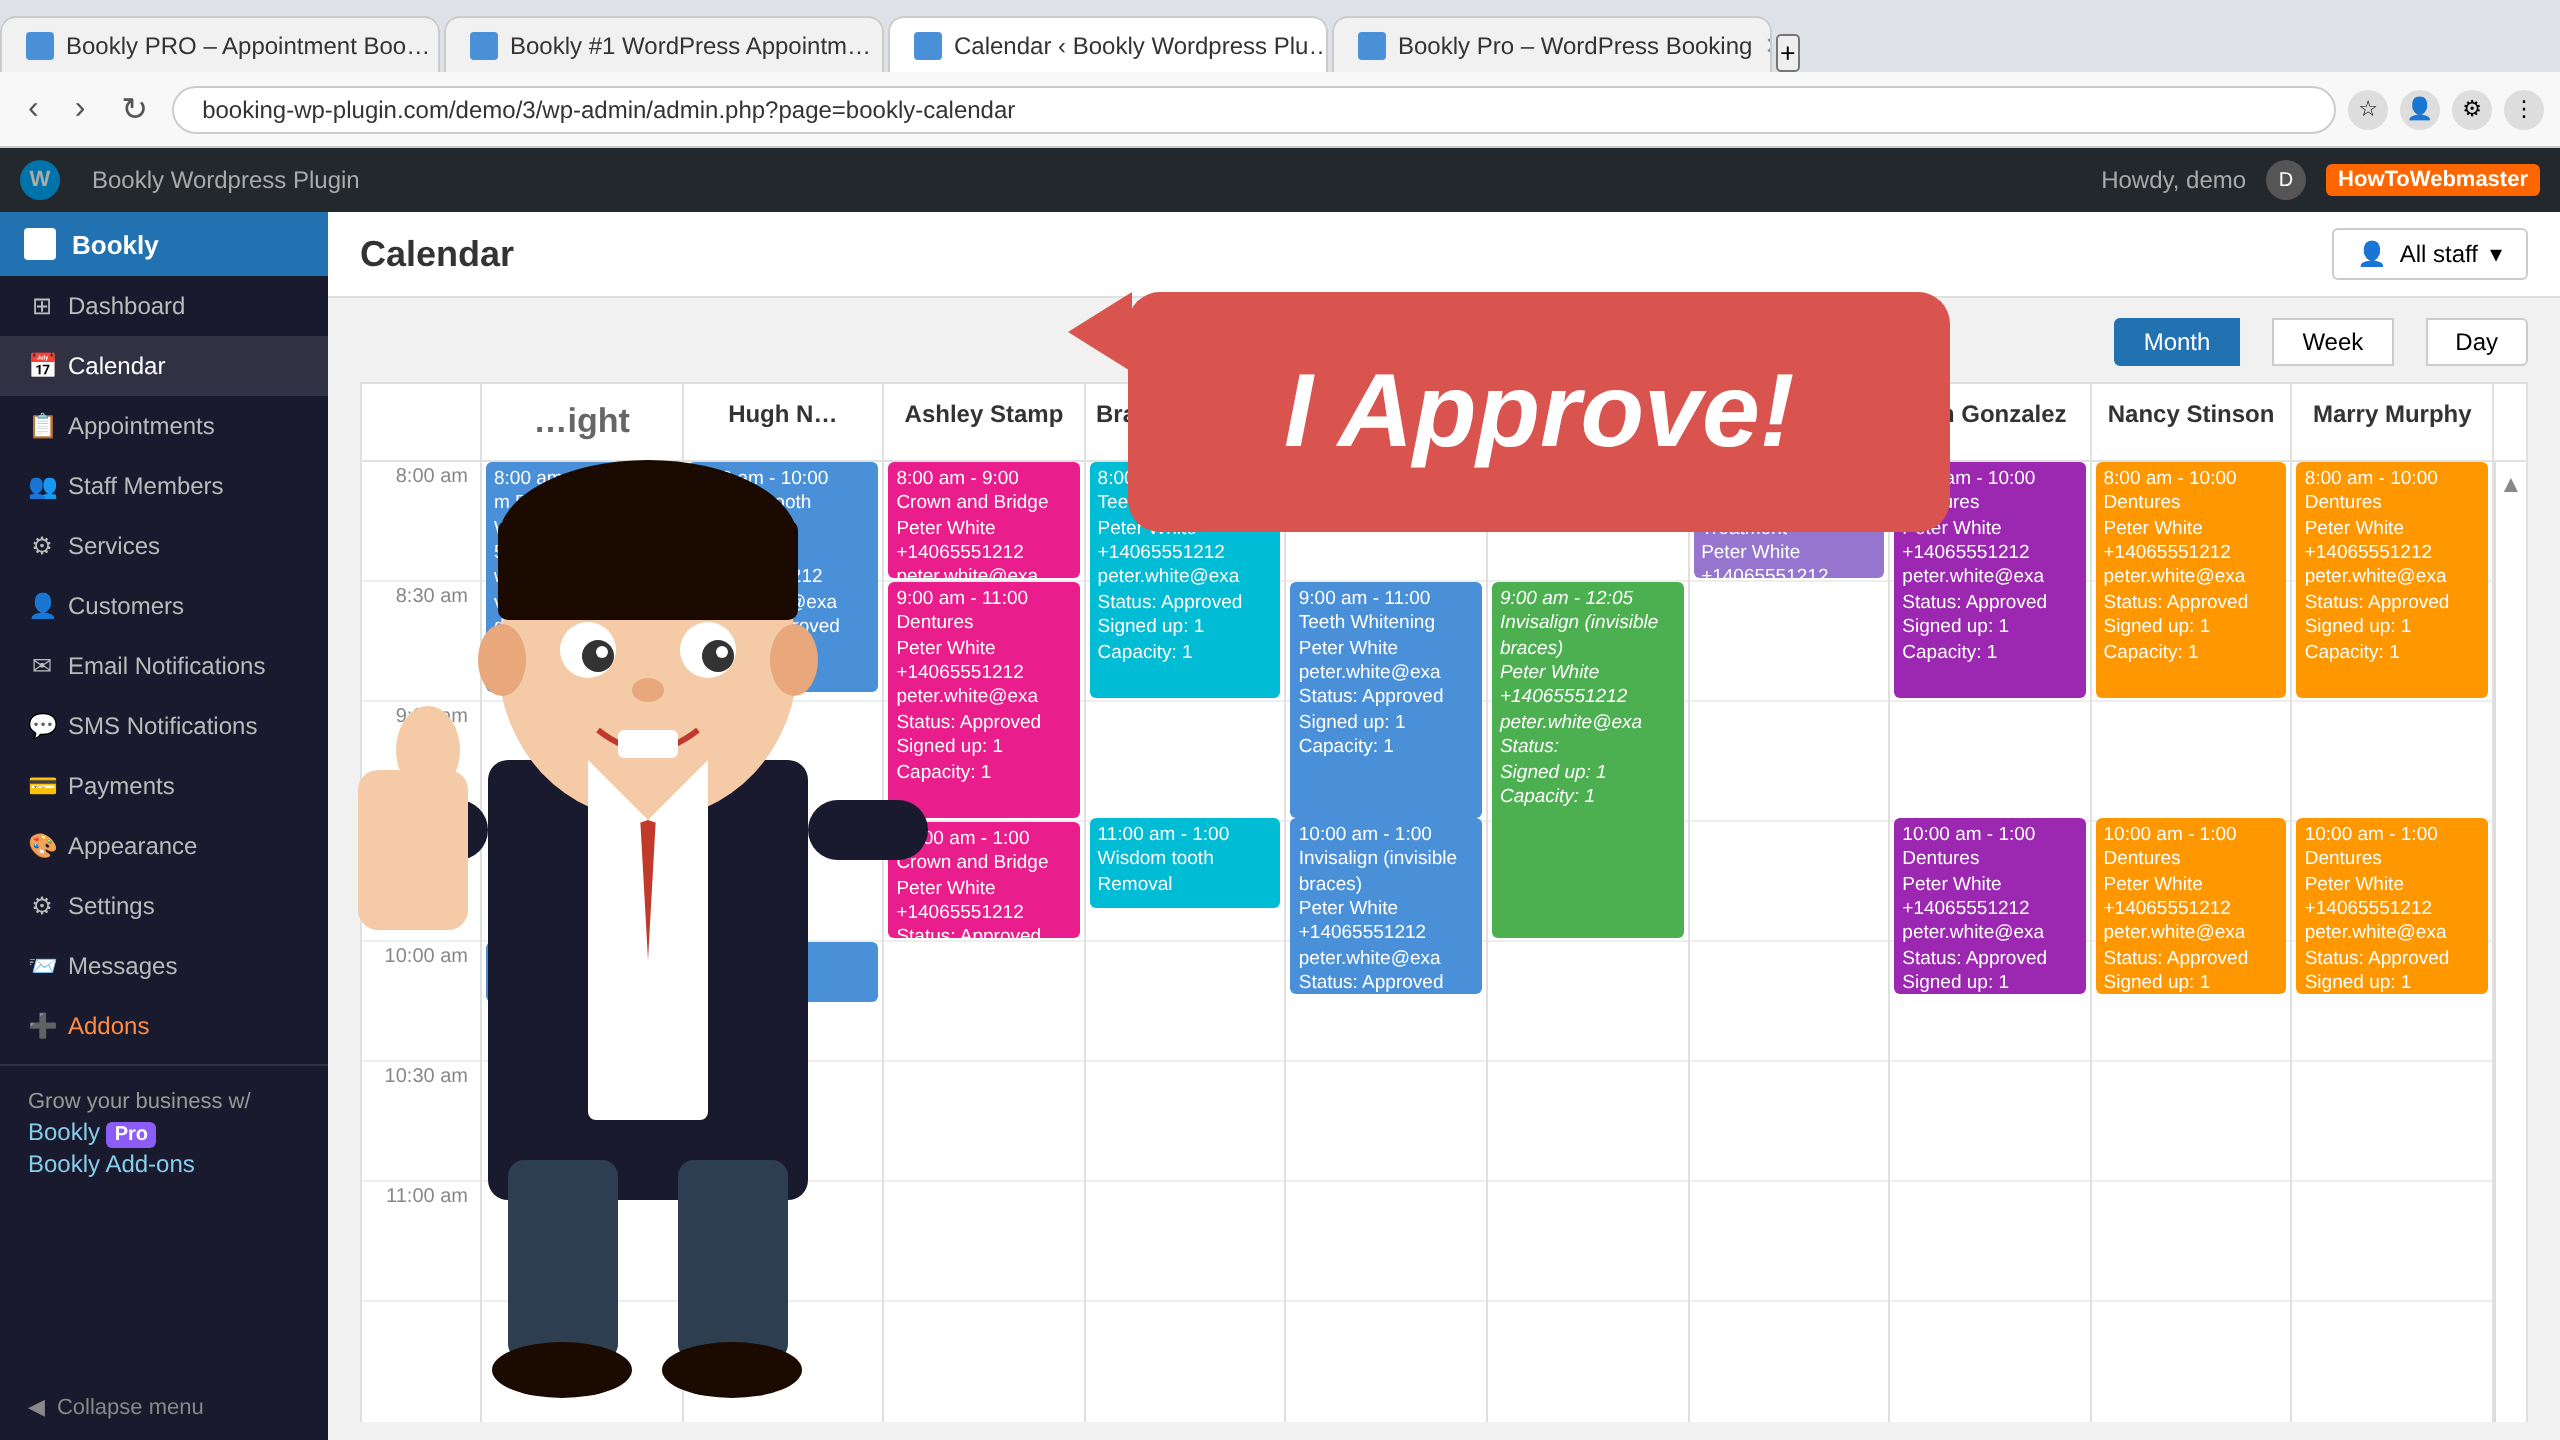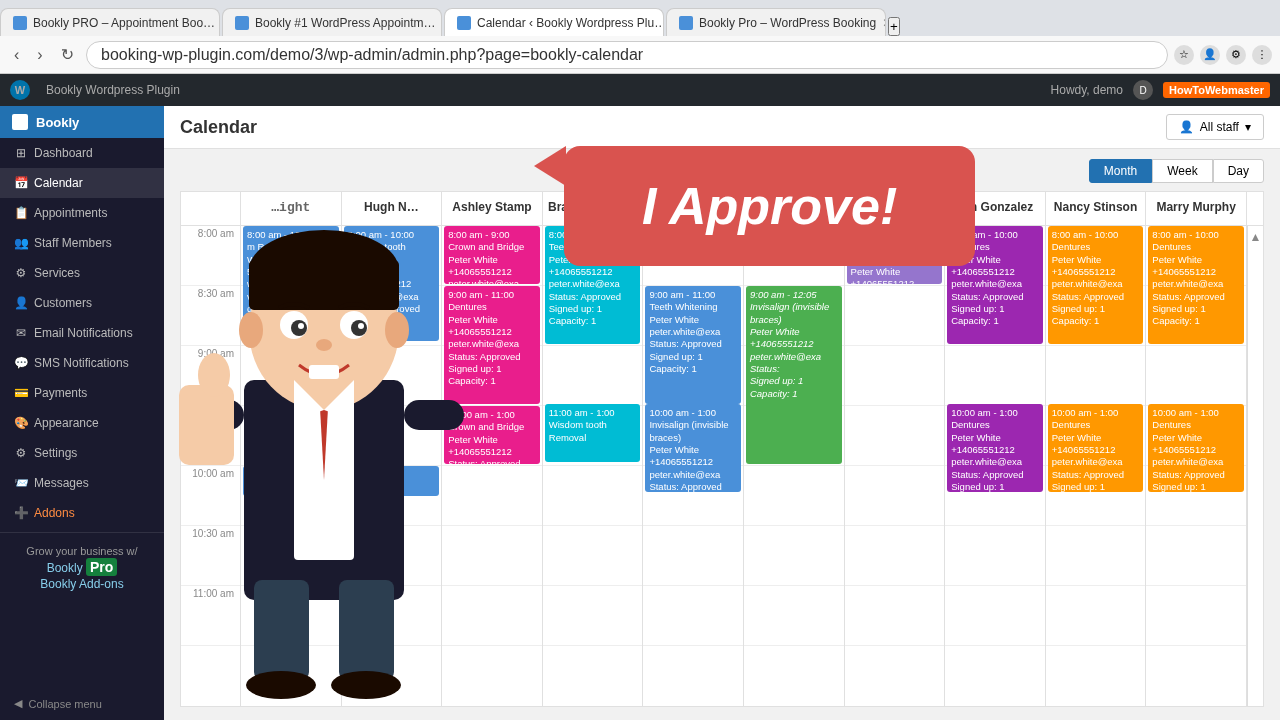--- a/index.html
+++ b/index.html
@@ -7,21 +7,21 @@
 
     
     .browser-chrome { background: #fde047; width: 100%; }
     .browser-tabs { display: flex; align-items: flex-end; padding: 6px 0 0 0; background: #dee1e6; height: 36px; }
     .browser-tab { display: flex; align-items: center; background: #f1f1f1; border-radius: 8px 8px 0 0; padding: 0 12px; height: 28px; font-size: 12px; color: #333; max-width: 220px; overflow: hidden; white-space: nowrap; text-overflow: ellipsis; margin-right: 2px; border: 1px solid #ccc; border-bottom: none; }
     .browser-tab.active { background: #fff; }
     .browser-tab .tab-favicon { width: 14px; height: 14px; margin-right: 6px; background: #4a90d9; border-radius: 2px; flex-shrink: 0; }
     .browser-tab .tab-close { margin-left: 6px; color: #888; cursor: pointer; flex-shrink: 0; }
     .browser-nav { background: #f8f8f8; display: flex; align-items: center; padding: 4px 8px; border-bottom: 1px solid #ccc; height: 38px; gap: 6px; }
     .nav-btn { background: none; border: none; cursor: pointer; color: #555; font-size: 16px; padding: 2px 6px; }
-    .address-bar { flex: 1; background: #fff; border: 1px solid #ccc; border-radius: 20px; padding: 4px 14px; font-size: 16px; color: #333; display: flex; align-items: center; }
+    .address-bar { flex: 1; background: #fff; border: 1px solid #ccc; border-radius: 20px; padding: 4px 14px; font-size: 12px; color: #333; display: flex; align-items: center; }
     .nav-icons { display: flex; gap: 6px; align-items: center; }
     .nav-icon { width: 20px; height: 20px; border-radius: 50%; background: #ddd; display: flex; align-items: center; justify-content: center; font-size: 11px; cursor: pointer; }
 
     
     .wp-admin-bar { background: #23282d; color: #aaa; height: 32px; display: flex; align-items: center; padding: 0 10px; gap: 16px; font-size: 12px; }
     .wp-admin-bar span { color: #aaa; }
     .wp-logo { background: #0073aa; border-radius: 50%; width: 20px; height: 20px; display: flex; align-items: center; justify-content: center; color: white; font-size: 11px; font-weight: bold; }
     .wp-site-name { color: #aaa; }
     .wp-toolbar-right { margin-left: auto; display: flex; align-items: center; gap: 10px; color: #aaa; font-size: 12px; }
 
@@ -29,35 +29,35 @@
     .admin-layout { display: flex; height: calc(720px - 36px - 38px - 32px); overflow: hidden; }
 
     
     .sidebar { width: 164px; background: #1a1a2e; color: #ccc; flex-shrink: 0; display: flex; flex-direction: column; overflow-y: auto; }
     .sidebar-bookly { background: #2271b1; color: white; padding: 8px 12px; display: flex; align-items: center; gap: 8px; font-size: 13px; font-weight: 600; }
     .sidebar-bookly .bookly-icon { width: 16px; height: 16px; background: white; border-radius: 2px; flex-shrink: 0; }
     .sidebar-item { padding: 8px 14px; font-size: 12px; color: #bbb; cursor: pointer; display: flex; align-items: center; gap: 6px; }
     .sidebar-item.active { color: white; background: rgba(255,255,255,0.1); }
     .sidebar-item .s-icon { width: 14px; text-align: center; flex-shrink: 0; }
     .sidebar-divider { height: 1px; background: rgba(255,255,255,0.1); margin: 4px 0; }
-    .sidebar-pro { background: #15803d; color: white; border-radius: 3px; padding: 1px 4px; font-size: 14px; font-weight: bold; }
+    .sidebar-pro { background: #8b5cf6; color: white; border-radius: 3px; padding: 1px 4px; font-size: 10px; font-weight: bold; }
     .sidebar-addons { color: #ff8c42; }
     .sidebar-collapse { padding: 10px 14px; font-size: 11px; color: #888; display: flex; align-items: center; gap: 6px; cursor: pointer; margin-top: auto; }
 
     
     .main-content { flex: 1; background: #f1f1f1; overflow: hidden; position: relative; }
 
     
     .page-header { background: #fff; border-bottom: 1px solid #e0e0e0; padding: 8px 16px; display: flex; align-items: center; justify-content: space-between; }
     .page-title { font-size: 18px; font-weight: 600; color: #333; }
     .header-actions { display: flex; align-items: center; gap: 10px; }
     .all-staff-btn { background: #fff; border: 1px solid #ccc; border-radius: 3px; padding: 5px 12px; font-size: 12px; cursor: pointer; display: flex; align-items: center; gap: 6px; }
 
     
-    .view-controls { display: flex; gap: 0; }
+    .view-controls { display: flex; gap: 16px; }
     .view-btn { background: #fff; border: 1px solid #ccc; padding: 4px 14px; font-size: 12px; cursor: pointer; }
     .view-btn:first-child { border-radius: 3px 0 0 3px; }
     .view-btn:last-child { border-radius: 0 3px 3px 0; }
     .view-btn.active { background: #2271b1; color: white; border-color: #2271b1; }
 
     
     .calendar-area { padding: 10px 16px; height: calc(100% - 52px); overflow: hidden; }
 
     
     .staff-header-row { display: flex; background: #fff; border: 1px solid #e0e0e0; border-bottom: none; }
@@ -197,21 +197,21 @@
     </div>
     <div class="sidebar-item">
       <span class="s-icon">📨</span>
       <span>Messages</span>
     </div>
     <div class="sidebar-item sidebar-addons">
       <span class="s-icon">➕</span>
       <span>Addons</span>
     </div>
     <div class="sidebar-divider"></div>
-    <div class="sidebar-item" style="font-size:11px; color:#999; flex-direction:column; align-items:center; gap:2px;">
+    <div class="sidebar-item" style="font-size:11px; color:#999; flex-direction:column; align-items:flex-start; gap:2px;">
       <span>Grow your business w/</span>
       <span style="color:#87ceeb; font-size:12px;">
         <span>Bookly</span>
         <span class="sidebar-pro">Pro</span>
       </span>
       <span style="color:#87ceeb; font-size:12px;">Bookly Add-ons</span>
     </div>
     <div class="sidebar-collapse">
       <span>◀</span>
       <span>Collapse menu</span>
@@ -235,21 +235,21 @@
       <div style="display:flex; justify-content:flex-end; margin-bottom:8px;">
         <div class="view-controls">
           <button class="view-btn active">Month</button>
           <button class="view-btn">Week</button>
           <button class="view-btn">Day</button>
         </div>
       </div>
 
       <div class="staff-header-row">
         <div class="time-col-header"></div>
-        <div class="staff-col-header" style="font-size:13px; color:#666;font-family:Liberation Mono, monospace;">…ight</div>
+        <div class="staff-col-header" style="font-size:17px; color:#666;">…ight</div>
         <div class="staff-col-header">Hugh N…</div>
         <div class="staff-col-header">Ashley Stamp</div>
         <div class="staff-col-header">Bradley Tannen</div>
         <div class="staff-col-header">Wayne Turner</div>
         <div class="staff-col-header">Emily Taylor</div>
         <div class="staff-col-header">Hugh Canberg</div>
         <div class="staff-col-header">Jim Gonzalez</div>
         <div class="staff-col-header">Nancy Stinson</div>
         <div class="staff-col-header">Marry Murphy</div>
         <div style="width:16px; flex-shrink:0;"></div>
@@ -360,21 +360,21 @@
           <div class="appt-block teal" style="top:0; height:118px;">
             <div>8:00 am - 10:00</div>
             <div>Teeth Whitening</div>
             <div>Peter White</div>
             <div>+14065551212</div>
             <div>peter.white@exa</div>
             <div>Status: Approved</div>
             <div>Signed up: 1</div>
             <div>Capacity: 1</div>
           </div>
-          <div class="appt-block teal" style="top:178px; height:58px;">
+          <div class="appt-block teal" style="top:178px; height:45px;">
             <div>11:00 am - 1:00</div>
             <div>Wisdom tooth Removal</div>
           </div>
         </div>
 
         <div class="staff-col" style="position:relative; min-height:420px;">
           <div class="time-row"></div>
             <div class="time-row"></div>
           <div class="time-row"></div>
             <div class="time-row"></div>

